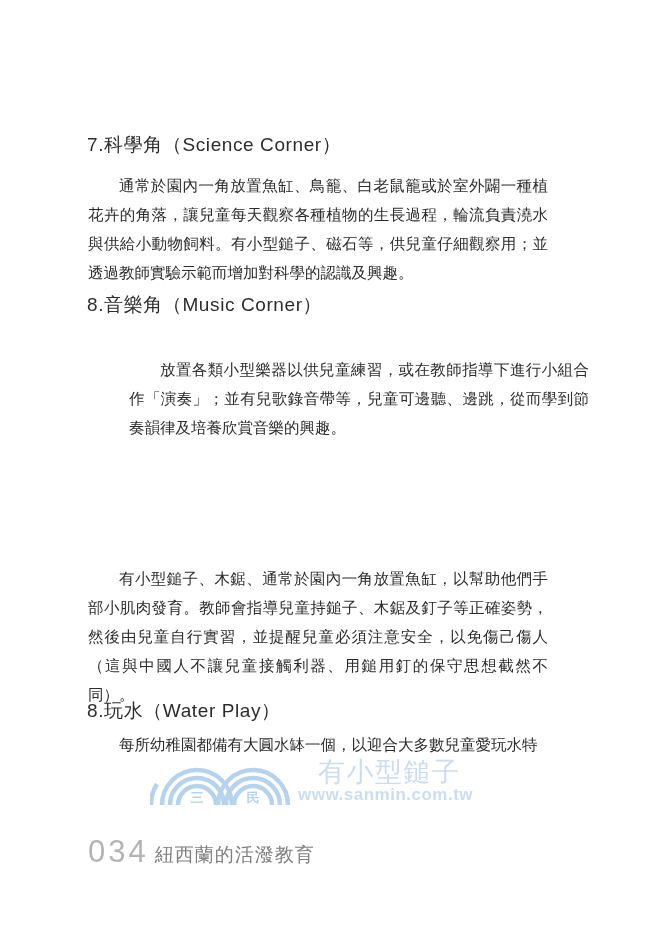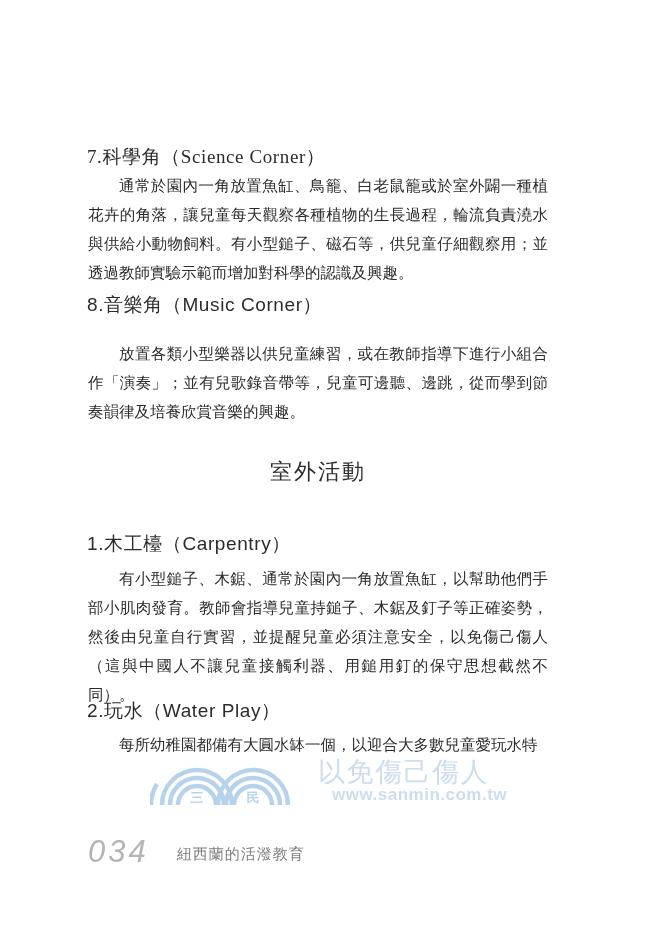--- a/index.html
+++ b/index.html
@@ -69,89 +69,86 @@
     position: absolute;
     left: 168px; top: 5px;
     font-family: "Liberation Serif", serif;
     font-size: 27px;
     letter-spacing: 1.5px;
     color: var(--watermark-blue, #ccddee);
     white-space: nowrap;
   }
   .wm-url {
     position: absolute;
-    left: 182px; top: 36px;
+    left: 148px; top: 36px;
     font-family: "Liberation Sans", sans-serif;
     font-size: 17px;
     font-weight: bold;
     letter-spacing: 0.5px;
     color: var(--watermark-blue, #ccddee);
     white-space: nowrap;
   }
   
   .footer {
     position: absolute;
     left: 88px; top: 835px;
     display: flex;
     align-items: center;
     height: 34px;
   }
   .page-number {
     font-family: "Liberation Sans", sans-serif;
-    font-style: italic;
     font-size: 31px;
     letter-spacing: 3px;
     color: var(--footer-gray, #b4b4b4);
     line-height: 34px;
   }
   .book-title {
     font-family: "Liberation Sans", sans-serif;
-    font-size: 15px;
+    font-size: 19px;
     letter-spacing: 1px;
     color: var(--footer-label-gray, #7e7e7e);
-    margin-left: 28px;
+    margin-left: 6px;
     padding-top: 5px;
     white-space: nowrap;
   }
 </style>
 </head>
 <body>
 
 <div class="page">
 
-  <div class="sec-heading" style="top:144px;font-family:Liberation Serif, serif;">7.科學角（Science Corner）</div>
+  <div class="sec-heading" style="top:132px;">7.科學角（Science Corner）</div>
   <p class="body-para" style="top:171px;">通常於園內一角放置魚缸、鳥籠、白老鼠籠或於室外闢一種植花卉的角落，讓兒童每天觀察各種植物的生長過程，輪流負責澆水與供給小動物飼料。有小型鎚子、磁石等，供兒童仔細觀察用；並透過教師實驗示範而增加對科學的認識及興趣。</p>
 
   <div class="sec-heading" style="top:292px;">8.音樂角（Music Corner）</div>
-  <p class="body-para" style="top:339px;">放置各類小型樂器以供兒童練習，或在教師指導下進行小組合作「演奏」；並有兒歌錄音帶等，兒童可邊聽、邊跳，從而學到節奏韻律及培養欣賞音樂的興趣。</p>
+  <p class="body-para" style="top:355px;margin-left:41px;">放置各類小型樂器以供兒童練習，或在教師指導下進行小組合作「演奏」；並有兒歌錄音帶等，兒童可邊聽、邊跳，從而學到節奏韻律及培養欣賞音樂的興趣。</p>
 
-  <div class="chapter-title">室外活動</div>
 
-  <div class="sec-heading" style="top:531px;">1.木工檯（Carpentry）</div>
   <p class="body-para" style="top:564px;">有小型鎚子、木鋸、通常於園內一角放置魚缸，以幫助他們手部小肌肉發育。教師會指導兒童持鎚子、木鋸及釘子等正確姿勢，然後由兒童自行實習，並提醒兒童必須注意安全，以免傷己傷人（這與中國人不讓兒童接觸利器、用鎚用釘的保守思想截然不同）。</p>
 
-  <div class="sec-heading" style="top:698px;">2.玩水（Water Play）</div>
+  <div class="sec-heading" style="top:698px;">8.玩水（Water Play）</div>
   <p class="body-para" style="top:730px;">每所幼稚園都備有大圓水缽一個，以迎合大多數兒童愛玩水特</p>
 
   <div class="watermark">
     <svg class="wm-logo" width="142" height="47" viewBox="0 0 142 47">
 
       <path d="M 1 46 A 38 38 0 0 1 7 25"></path>
 
       <path d="M 12 46 A 35 35 0 0 1 82 46"></path>
       <path d="M 20 46 A 27 27 0 0 1 74 46"></path>
       <path d="M 28 46 A 19 19 0 0 1 66 46"></path>
 
       <path d="M 68 46 A 35 35 0 0 1 138 46"></path>
       <path d="M 76 46 A 27 27 0 0 1 130 46"></path>
       <path d="M 84 46 A 19 19 0 0 1 122 46"></path>
       <text x="47" y="43" text-anchor="middle">三</text>
       <text x="103" y="43" text-anchor="middle">民</text>
     </svg>
-    <div class="wm-name">以免傷己傷人</div>
+    <div class="wm-name">有小型鎚子</div>
     <div class="wm-url">www.sanmin.com.tw</div>
   </div>
 
   <div class="footer">
     <span class="page-number">034</span>
     <span class="book-title">紐西蘭的活潑教育</span>
   </div>
 
 </div>
 

